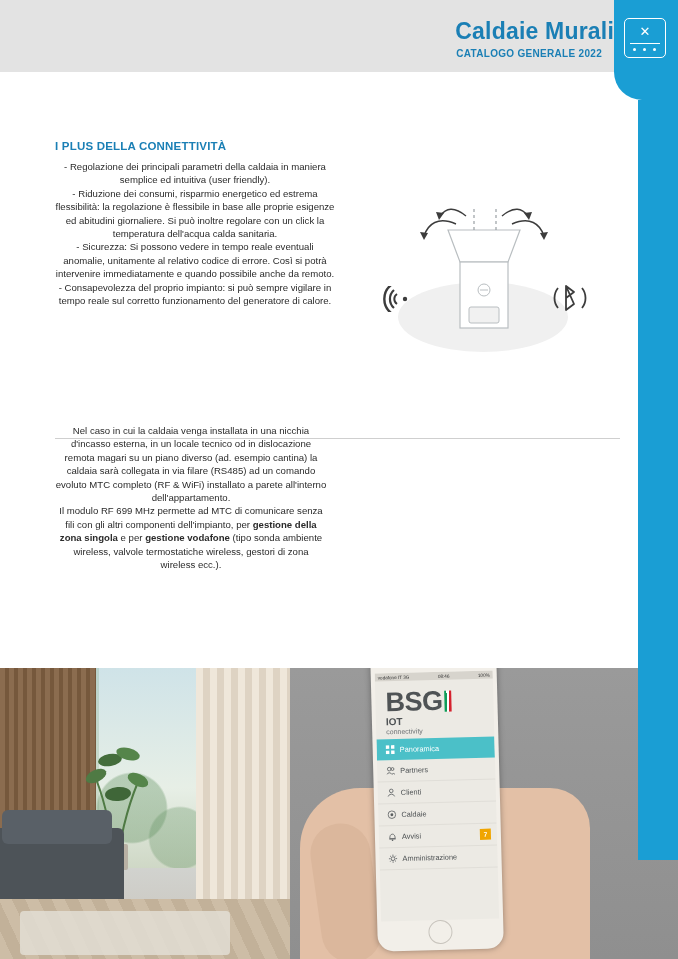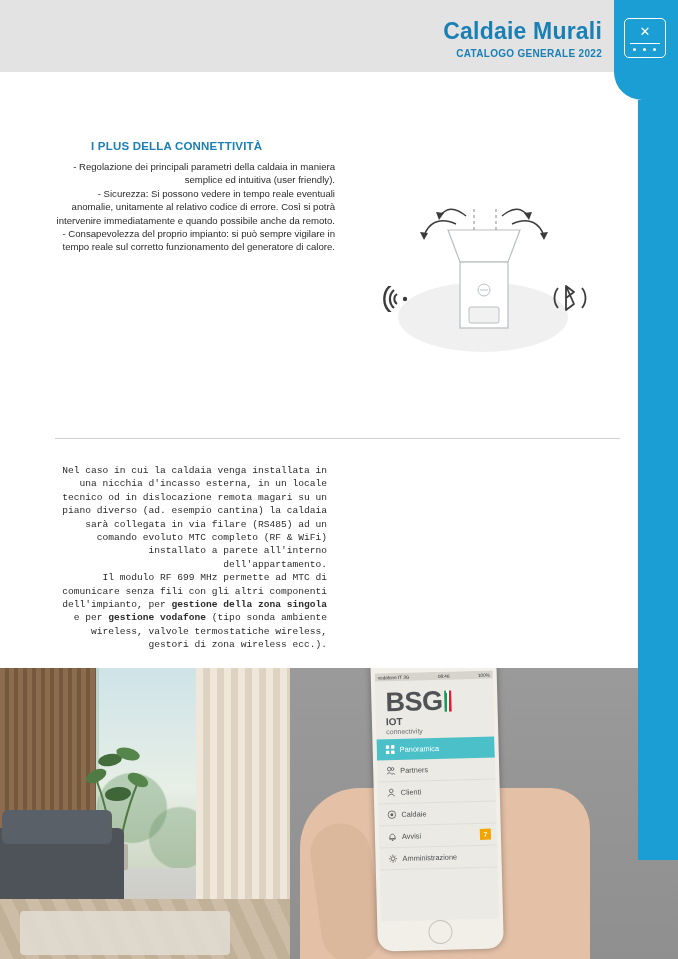--- a/index.html
+++ b/index.html
@@ -43,21 +43,21 @@
     top: 72px;
     right: 0;
     width: 64px;
     height: 28px;
     background: #1a9ed4;
     border-bottom-left-radius: 34px;
   }
   .header-title {
     position: absolute;
     top: 18px;
-    right: 76px;
+    right: 64px;
     text-align: right;
     color: #1a7fb5;
     font-size: 23px;
     font-weight: bold;
     letter-spacing: 0.2px;
   }
   .header-sub {
     position: absolute;
     top: 48px;
     right: 76px;
@@ -119,48 +119,46 @@
     top: 140px;
     left: 55px;
     width: 280px;
   }
   .section-title {
     color: #1a7fb5;
     font-size: 11.5px;
     font-weight: bold;
     letter-spacing: 0.2px;
     margin-bottom: 8px;
-    margin-left: 36px;
   }
   .body-text {
     color: #2b2b2b;
     font-size: 9.6px;
     line-height: 13.4px;
-    text-align: right;
+    text-align: center;
   }
   .body-text p {
     margin: 0 0 0 0;
   }
   .gap {
     height: 13px;
   }
   .divider {
     position: absolute;
     top: 438px;
     left: 55px;
     width: 565px;
     height: 1px;
     background: #cfcfcf;
   }
   .content2 {
     position: absolute;
-    top: 464px;
+    top: 424px;
     left: 55px;
     width: 272px;
-    font-family: Liberation Mono, monospace;
   }
   b, .bold { font-weight: bold; }
 
   
   .illus {
     position: absolute;
     top: 190px;
     left: 370px;
     width: 230px;
     height: 190px;
@@ -424,20 +422,21 @@
     <div class="lg-dot" style="left:18px;top:29px;"></div>
     <div class="lg-dot" style="left:28px;top:29px;"></div>
   </div>
 
   <div class="right-rail"></div>
 
   <div class="content">
     <div class="section-title">I PLUS DELLA CONNETTIVITÀ</div>
     <div class="body-text">
       <p>- Regolazione dei principali parametri della caldaia in maniera semplice ed intuitiva (user friendly).</p>
+      <p>- Riduzione dei consumi, risparmio energetico ed estrema flessibilità: la regolazione è flessibile in base alle proprie esigenze ed abitudini giornaliere. Si può inoltre regolare con un click la temperatura dell'acqua calda sanitaria.</p>
       <p>- Sicurezza: Si possono vedere in tempo reale eventuali anomalie, unitamente al relativo codice di errore. Così si potrà intervenire immediatamente e quando possibile anche da remoto.</p>
       <p>- Consapevolezza del proprio impianto: si può sempre vigilare in tempo reale sul corretto funzionamento del generatore di calore.</p>
       <div class="gap"></div>
     </div>
   </div>
 
   <div class="illus">
     <div class="ellipse"></div>
     <svg class="boiler-svg" width="230" height="190" viewBox="0 0 230 190">
 

